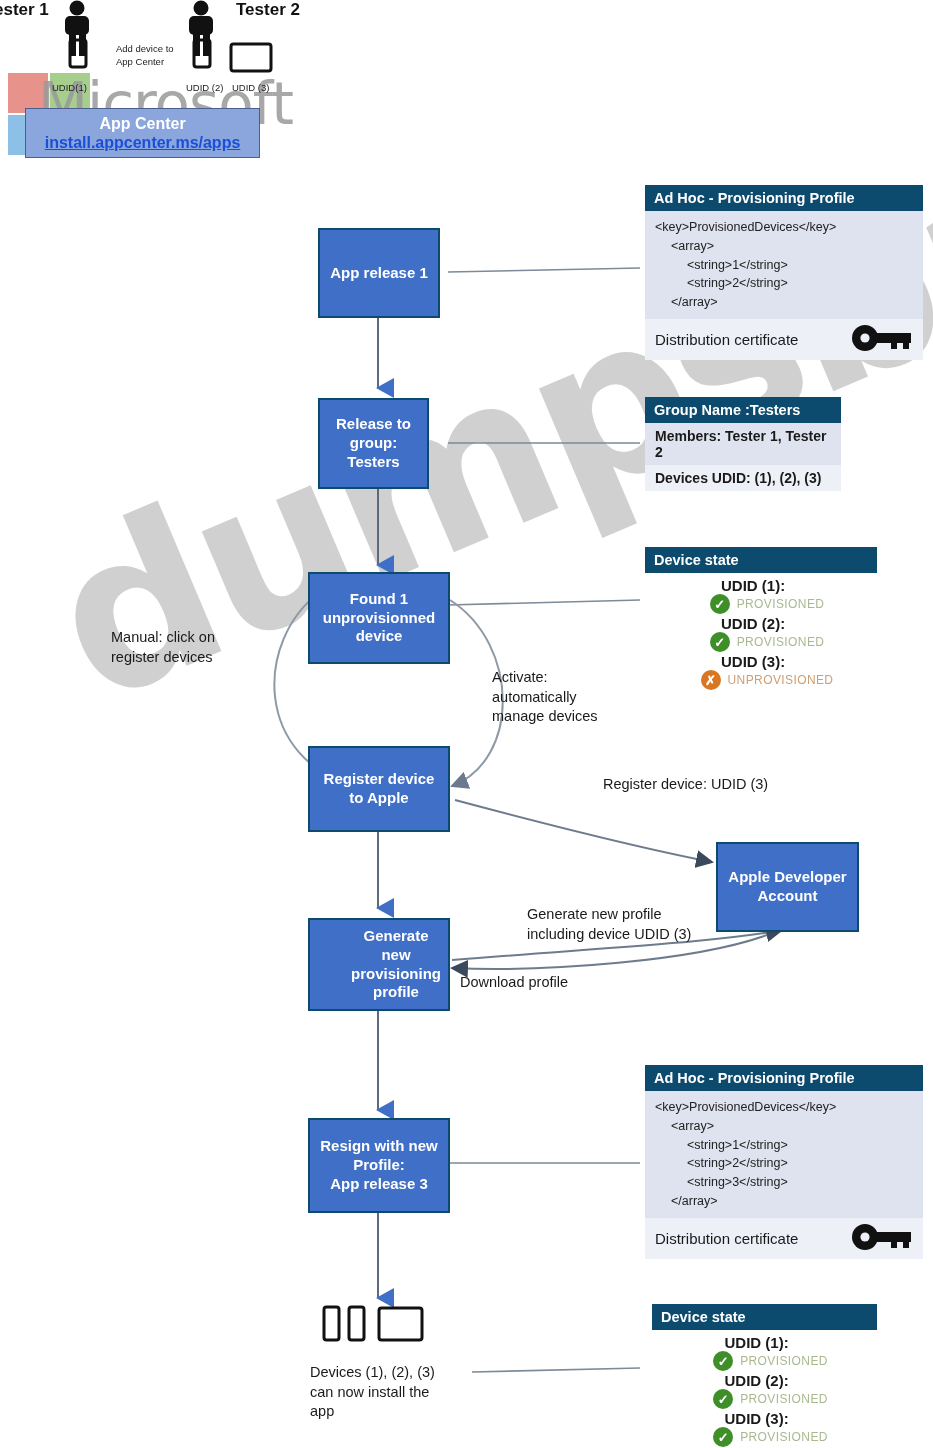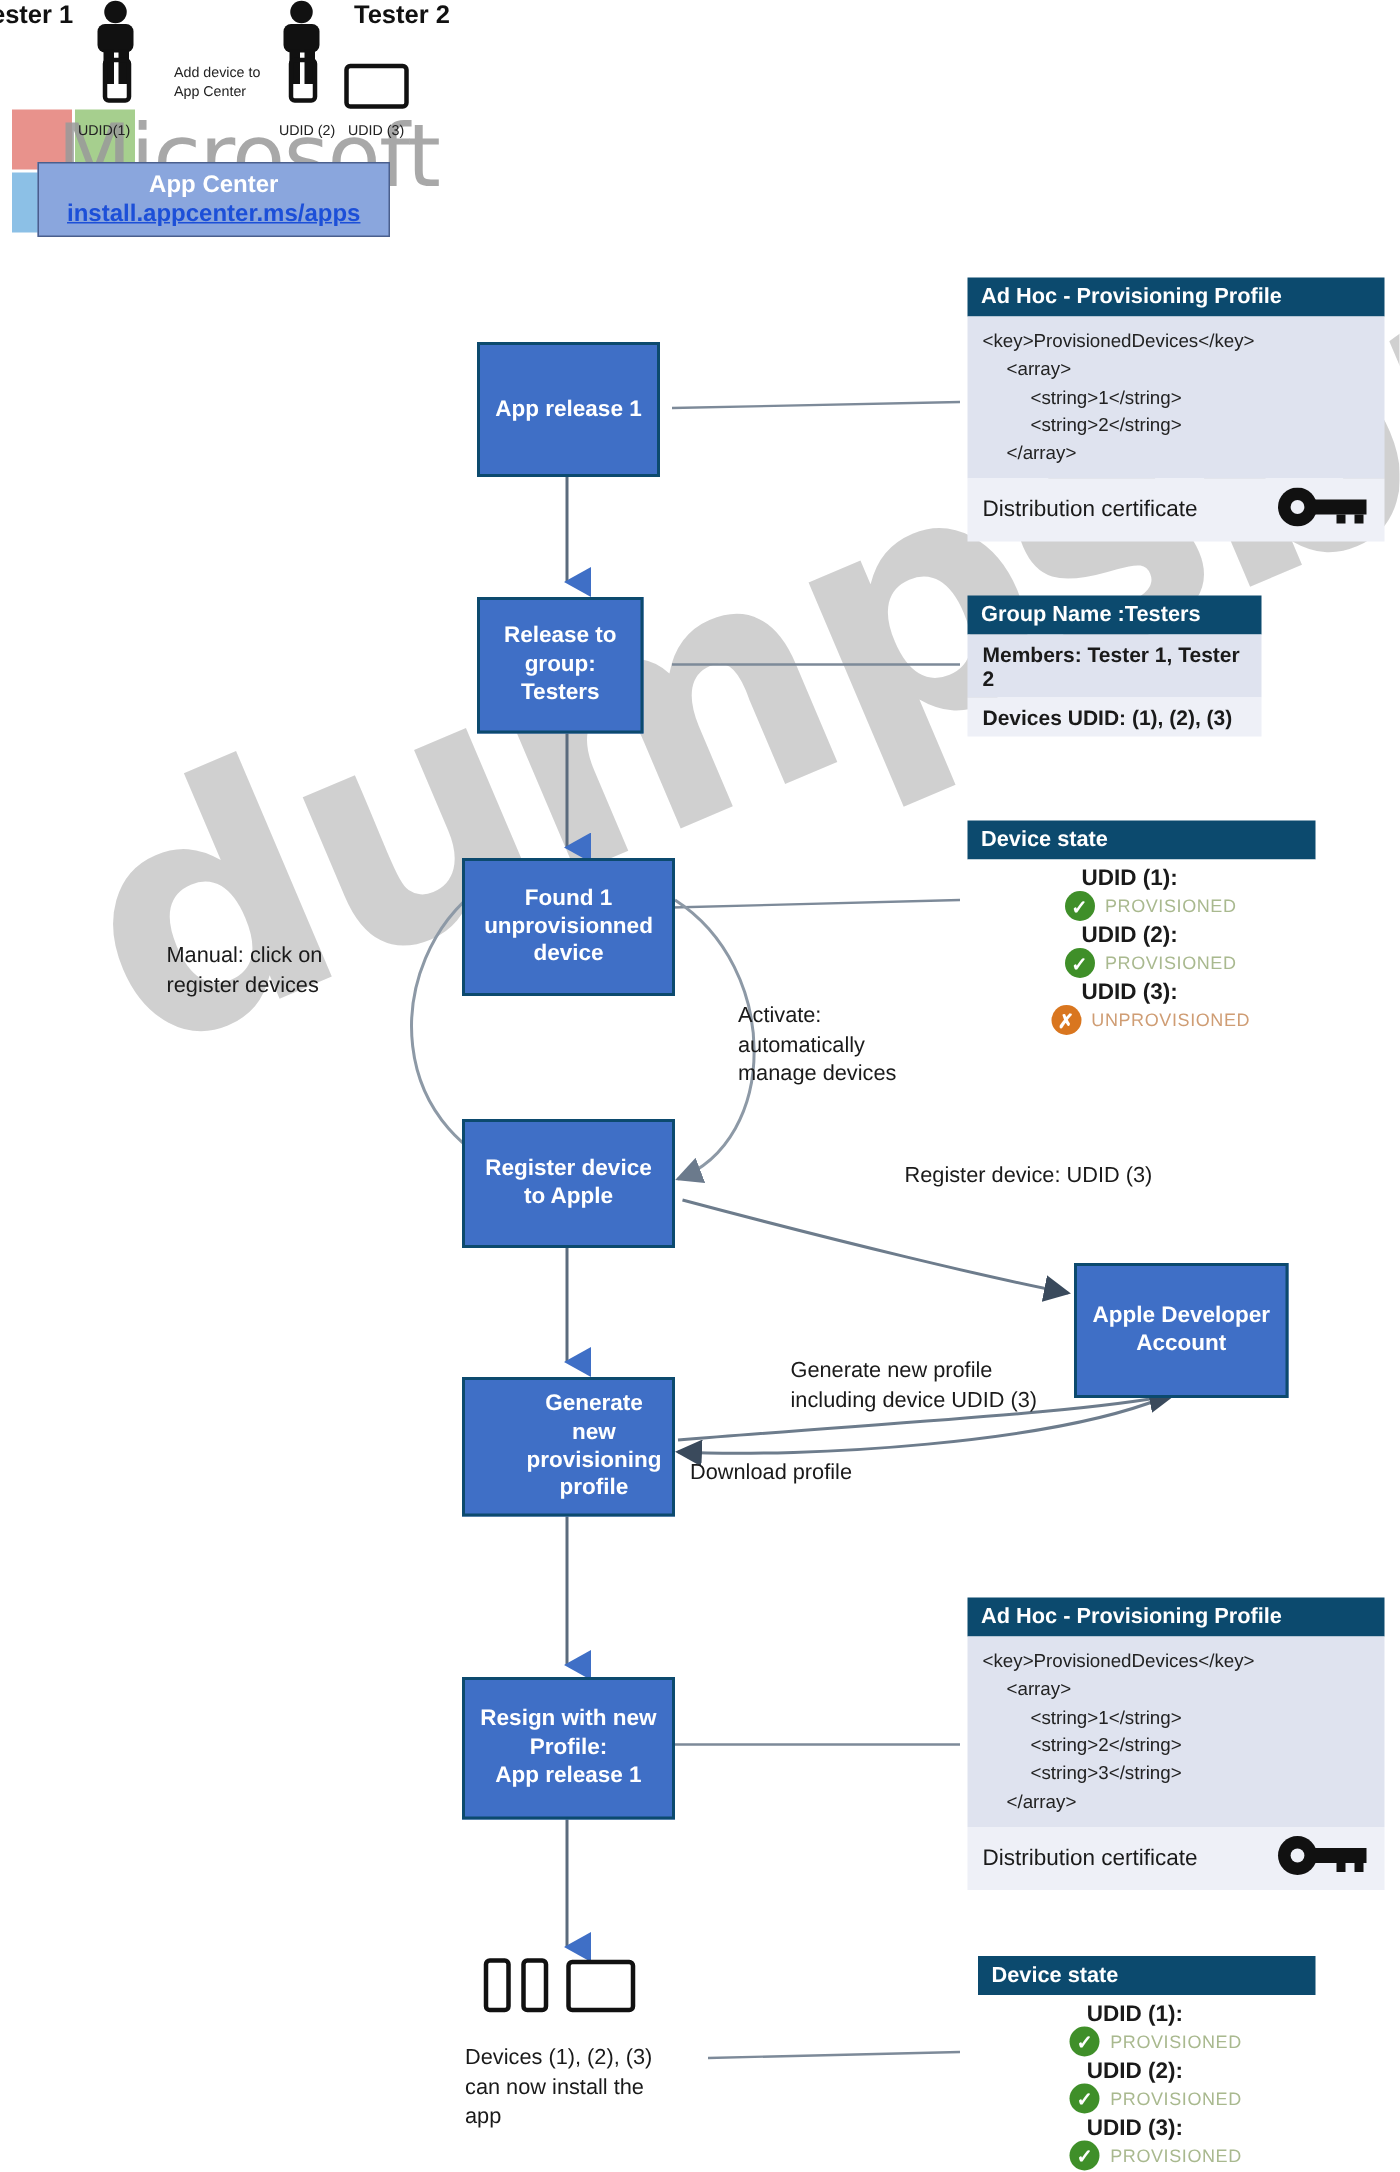--- a/index.html
+++ b/index.html
@@ -221,21 +221,21 @@
 
   <div class="flowbox" style="left:308px;top:918px;width:142px;height:93px;white-space:pre-line;padding-left:38px;">
     <span>Generate new
 provisioning
 profile</span>
   </div>
 
   <div class="flowbox" style="left:308px;top:1118px;width:142px;height:95px;white-space:pre-line;">
     <span>Resign with new
 Profile:
-App release 1</span>
+App release 3</span>
   </div>
 
   <div class="note" style="left:111px;top:628px;">Manual: click on
 register devices</div>
   <div class="note" style="left:492px;top:668px;">Activate:
 automatically
 manage devices</div>
   <div class="note" style="left:603px;top:775px;">Register device: UDID (3)</div>
   <div class="note" style="left:527px;top:905px;">Generate new profile
 including device UDID (3)</div>

